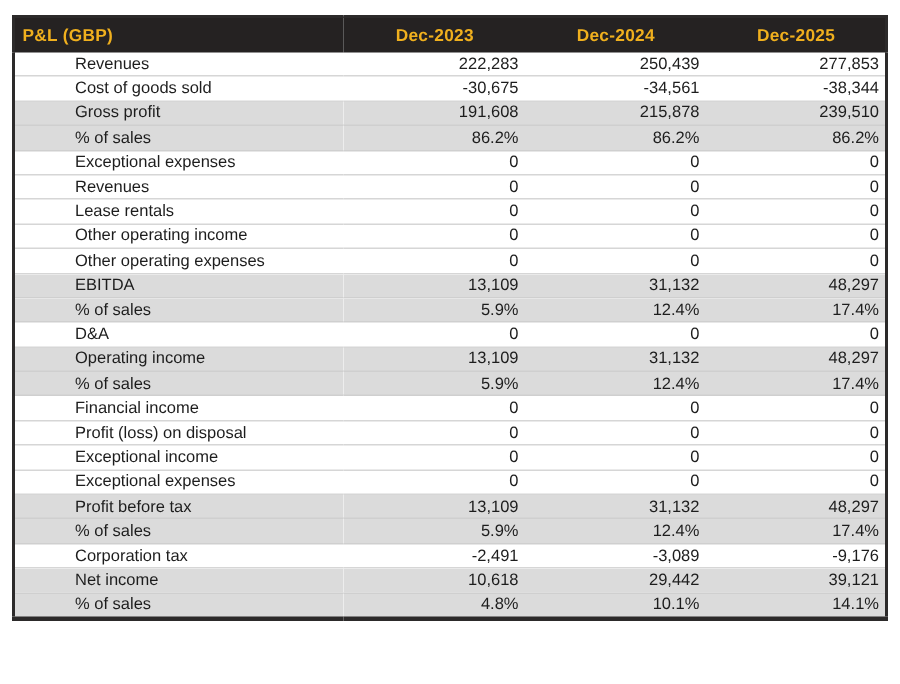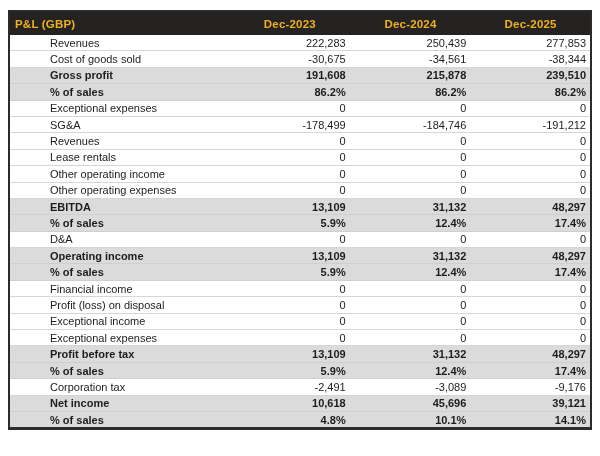--- a/index.html
+++ b/index.html
@@ -32,21 +32,21 @@
   thead th.num{}
   tbody td{
     height:15.4px;font-size:11px;line-height:12px;
     padding:0 4px 0 5px;white-space:nowrap;overflow:hidden;
     border-bottom:1px solid var(--row-border);
     background:#FFFFFF;color:var(--ink);
   }
   tbody td.lbl{text-align:left;padding-left:40px;}
   tbody td.num{text-align:right;}
   tbody tr.em td{
-    background:var(--band);font-weight:bold;border-bottom-color:#CFCFCF;
+    background:var(--band);font-weight:normal;border-bottom-color:#CFCFCF;
   }
 </style>
 </head>
 <body>
 
 <div class="page">
   <table class="pnl">
     <colgroup>
       <col class="c-label">
         <col class="c-num">
@@ -86,26 +86,20 @@
           <td class="num">86.2%</td>
           <td class="num">86.2%</td>
         </tr>
         <tr>
           <td class="lbl">Exceptional expenses</td>
           <td class="num">0</td>
           <td class="num">0</td>
           <td class="num">0</td>
         </tr>
         <tr>
-          <td class="lbl">SG&amp;A</td>
-          <td class="num">-178,499</td>
-          <td class="num">-184,746</td>
-          <td class="num">-191,212</td>
-        </tr>
-        <tr>
           <td class="lbl">Revenues</td>
           <td class="num">0</td>
           <td class="num">0</td>
           <td class="num">0</td>
         </tr>
         <tr>
           <td class="lbl">Lease rentals</td>
           <td class="num">0</td>
           <td class="num">0</td>
           <td class="num">0</td>
@@ -190,21 +184,21 @@
         </tr>
         <tr>
           <td class="lbl">Corporation tax</td>
           <td class="num">-2,491</td>
           <td class="num">-3,089</td>
           <td class="num">-9,176</td>
         </tr>
         <tr class="em">
           <td class="lbl">Net income</td>
           <td class="num">10,618</td>
-          <td class="num">45,696</td>
+          <td class="num">29,442</td>
           <td class="num">39,121</td>
         </tr>
         <tr class="em">
           <td class="lbl">% of sales</td>
           <td class="num">4.8%</td>
           <td class="num">10.1%</td>
           <td class="num">14.1%</td>
         </tr>
       </tbody>
   </table>

